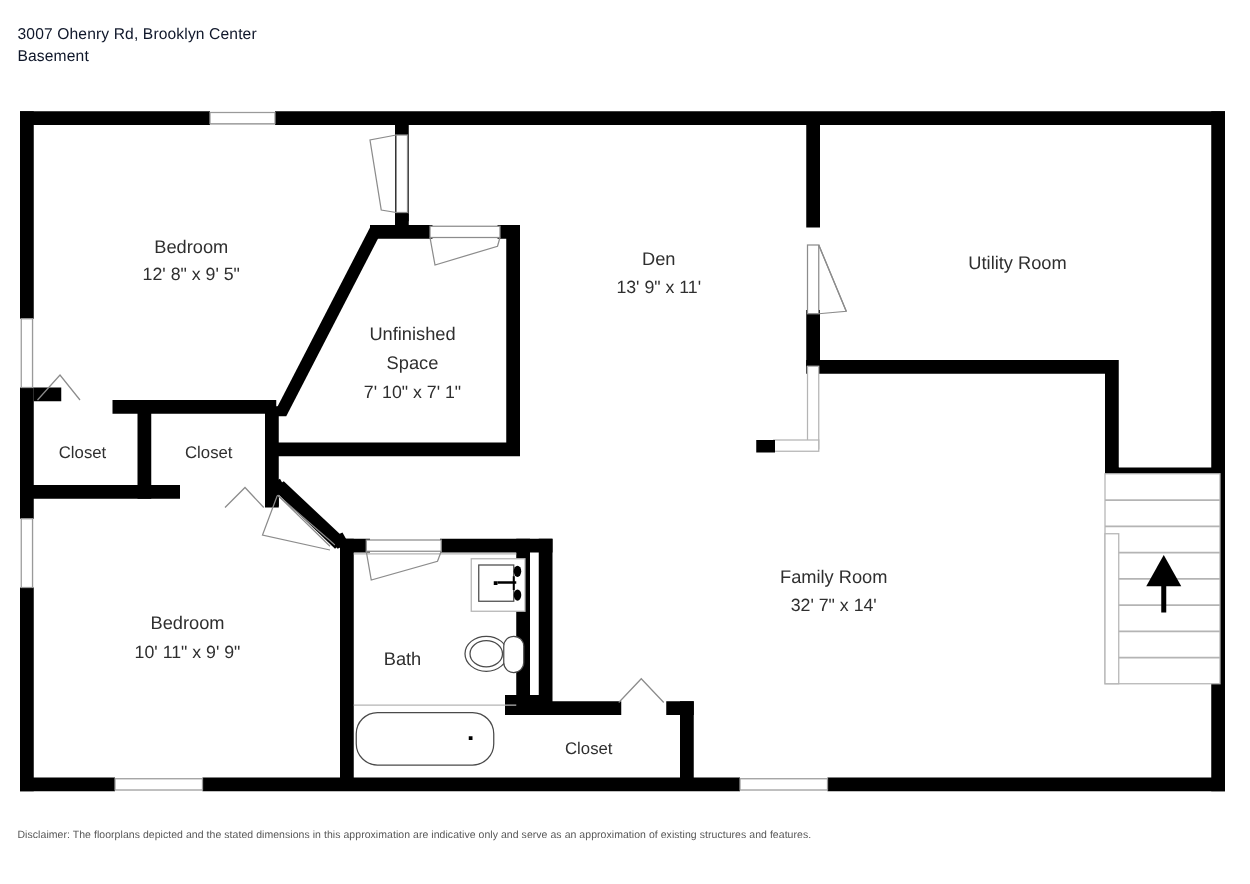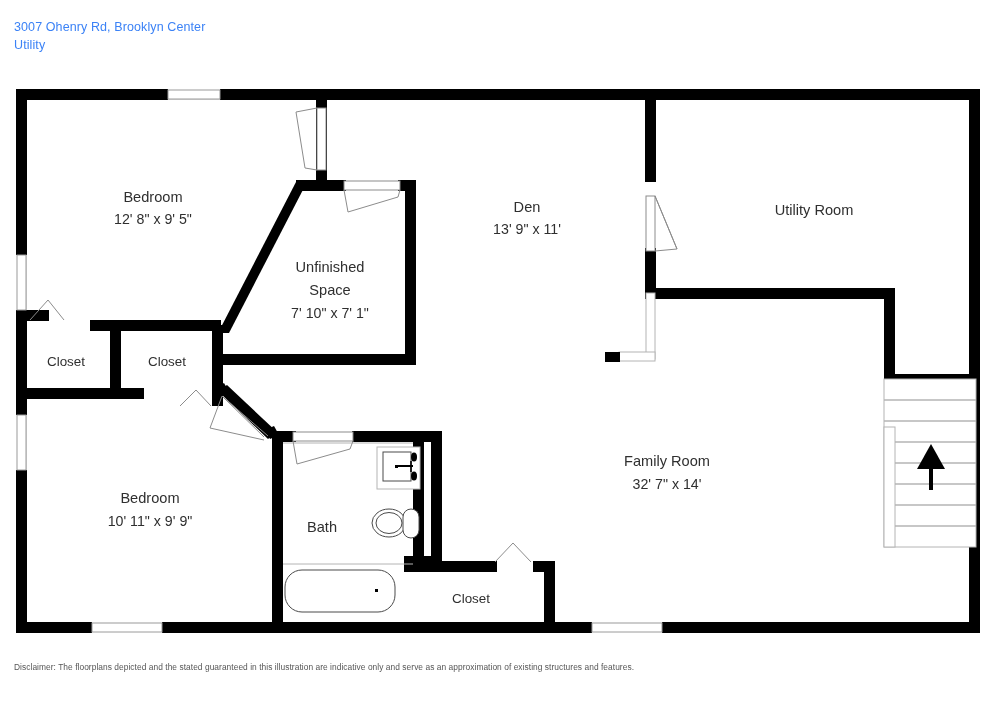--- a/index.html
+++ b/index.html
@@ -16,21 +16,21 @@
     overflow: hidden;
   }
   #header {
     position: absolute;
     left: 14px;
     top: 18px;
     line-height: 18px;
   }
   #header .line {
     font-size: 12.5px;
-    color: #3b82f6;
+    color: #0f172a;
     letter-spacing: 0.1px;
   }
   #plan-wrap {
     position: absolute;
     left: 0;
     top: 0;
     width: 1000px;
     height: 495px;
   }
   #footer {
@@ -61,21 +61,21 @@
   }
   .rm-small {
     font-size: 13.4px;
   }
 </style>
 </head>
 <body>
 
 <div id="header">
   <div class="line">3007 Ohenry Rd, Brooklyn Center</div>
-  <div class="line">Utility</div>
+  <div class="line">Basement</div>
 </div>
 
 <div id="plan-wrap">
 <svg width="1000" height="707" viewBox="0 0 1000 707" xmlns="http://www.w3.org/2000/svg">
 
   <g stroke="#b8b8b8" stroke-width="1" fill="none">
     <line x1="26" y1="99" x2="975" y2="99"></line>
     <line x1="26" y1="99" x2="26" y2="627"></line>
     <line x1="975" y1="99" x2="975" y2="627"></line>
     <line x1="26" y1="627" x2="975" y2="627"></line>
@@ -283,14 +283,14 @@
     <text class="rm-label rm-small" x="471" y="603">Closet</text>
 
     <text class="rm-label" x="667" y="466">Family Room</text>
     <text class="rm-dim" x="667" y="489">32' 7" x 14'</text>
   </g>
 
 </svg>
 </div>
 
 <div id="footer">
-  <div class="dline">Disclaimer: The floorplans depicted and the stated guaranteed in this illustration are indicative only and serve as an approximation of existing structures and features.</div>
+  <div class="dline">Disclaimer: The floorplans depicted and the stated dimensions in this approximation are indicative only and serve as an approximation of existing structures and features.</div>
 </div>
 
 </body></html>

